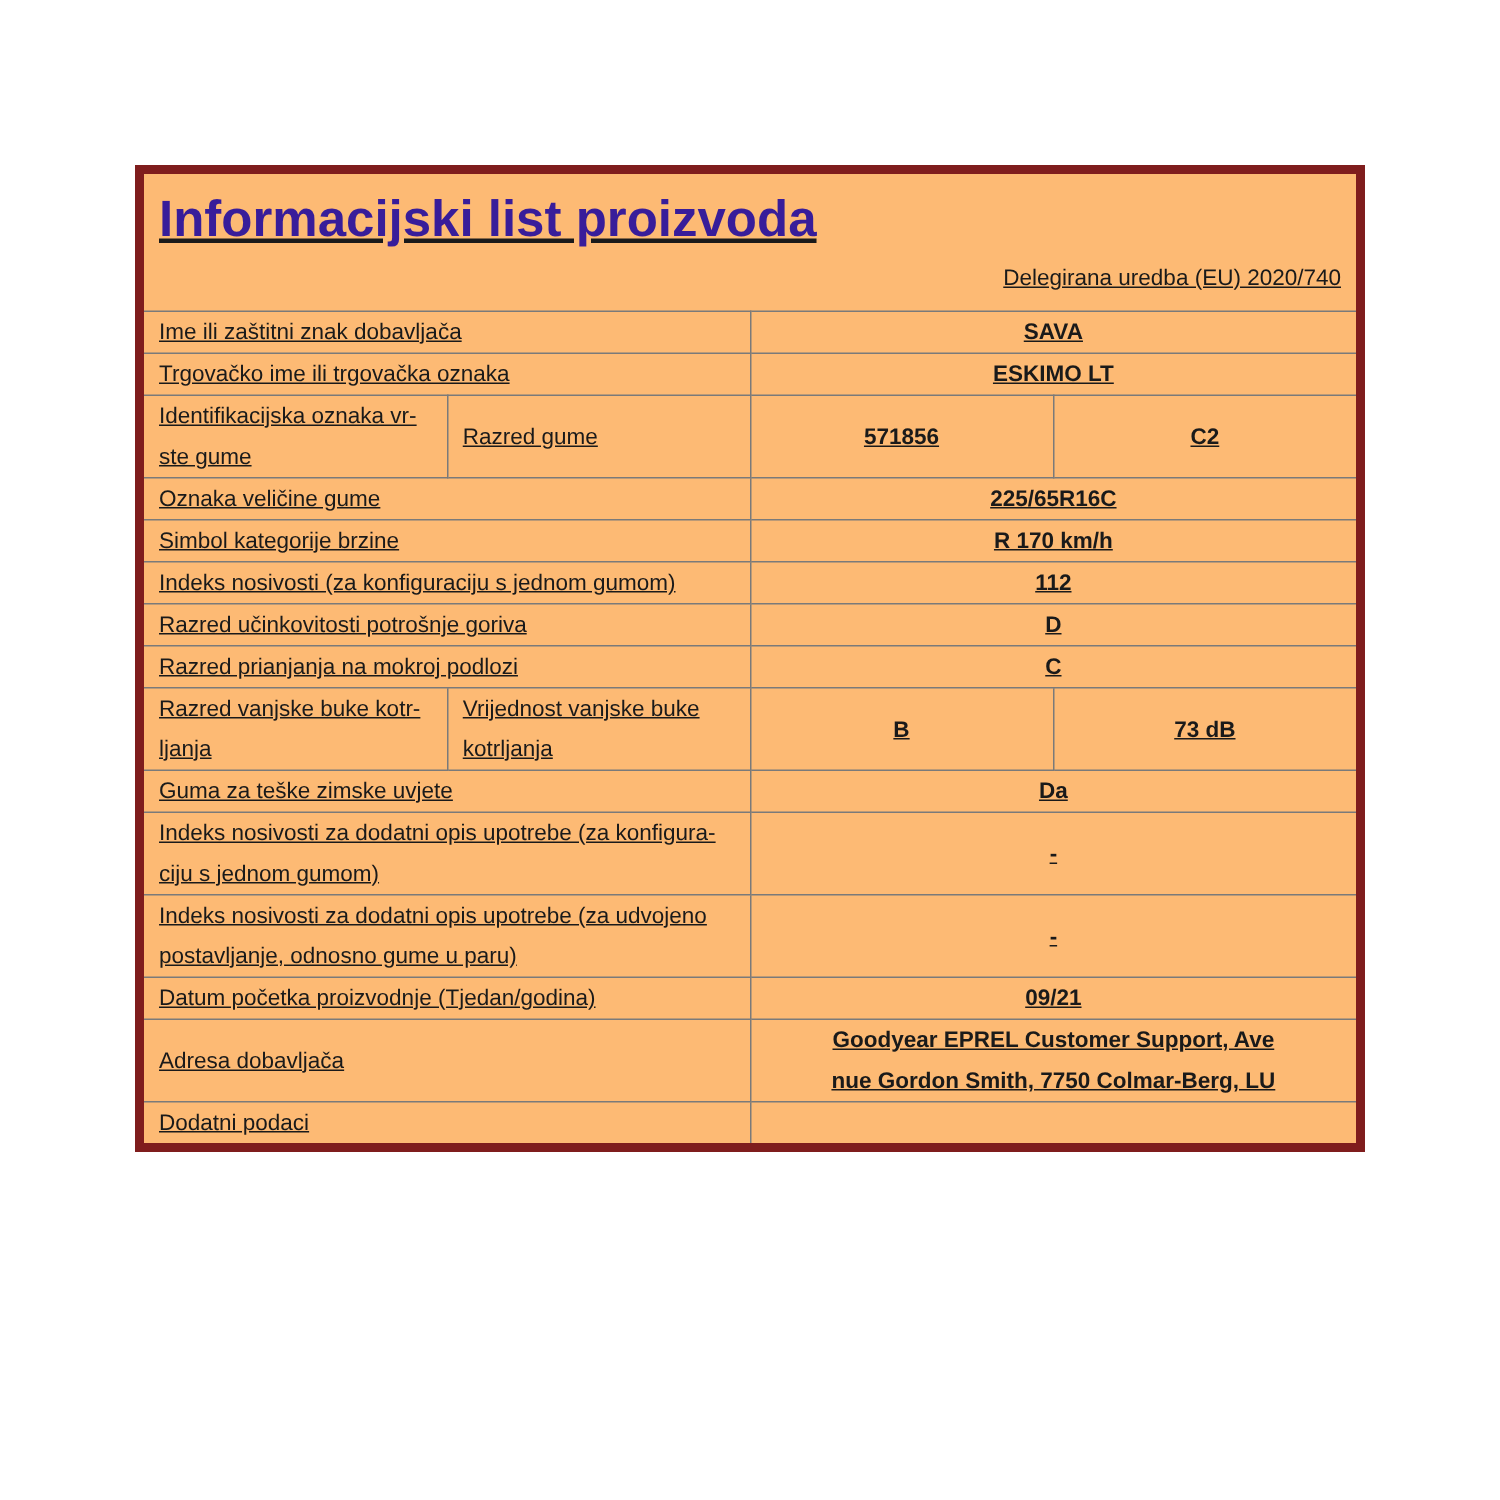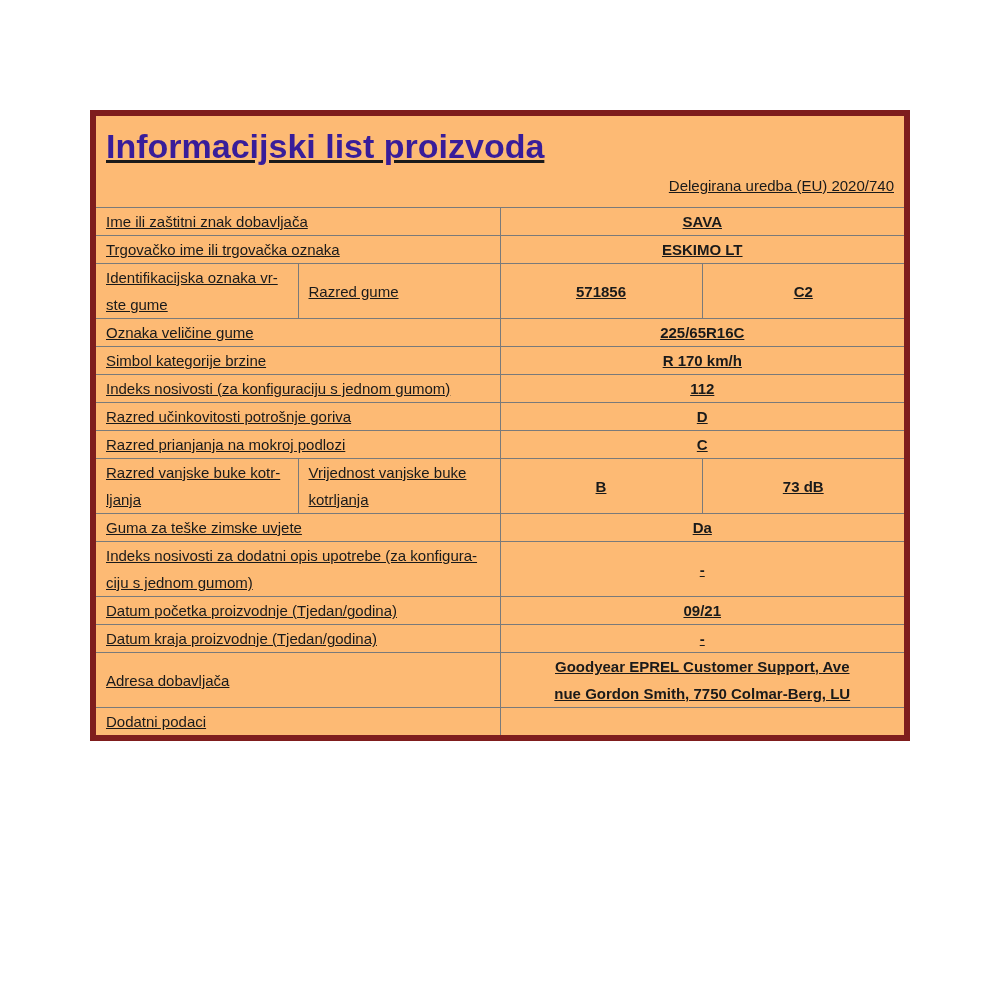--- a/index.html
+++ b/index.html
@@ -125,26 +125,27 @@
       <tr>
         <td class="lbl" colspan="2">Guma za teške zimske uvjete</td>
         <td class="val" colspan="2">Da</td>
       </tr>
       <tr>
         <td class="lbl" colspan="2">Indeks nosivosti za dodatni opis upotrebe (za konfigura-
 ciju s jednom gumom)</td>
         <td class="val" colspan="2">-</td>
       </tr>
       <tr>
+        <td class="lbl" colspan="2">Indeks nosivosti za dodatni opis upotrebe (za udvojeno
+postavljanje, odnosno gume u paru)</td>
+        <td class="val" colspan="2">-</td>
+      </tr>
+      <tr>
         <td class="lbl" colspan="2">Datum početka proizvodnje (Tjedan/godina)</td>
         <td class="val" colspan="2">09/21</td>
-      </tr>
-      <tr>
-        <td class="lbl" colspan="2">Datum kraja proizvodnje (Tjedan/godina)</td>
-        <td class="val" colspan="2">-</td>
       </tr>
       <tr>
         <td class="lbl" colspan="2">Adresa dobavljača</td>
         <td class="val" colspan="2">Goodyear EPREL Customer Support, Ave
 nue Gordon Smith, 7750 Colmar-Berg, LU</td>
       </tr>
       <tr>
         <td class="lbl" colspan="2">Dodatni podaci</td>
         <td class="val" colspan="2"></td>
       </tr>

